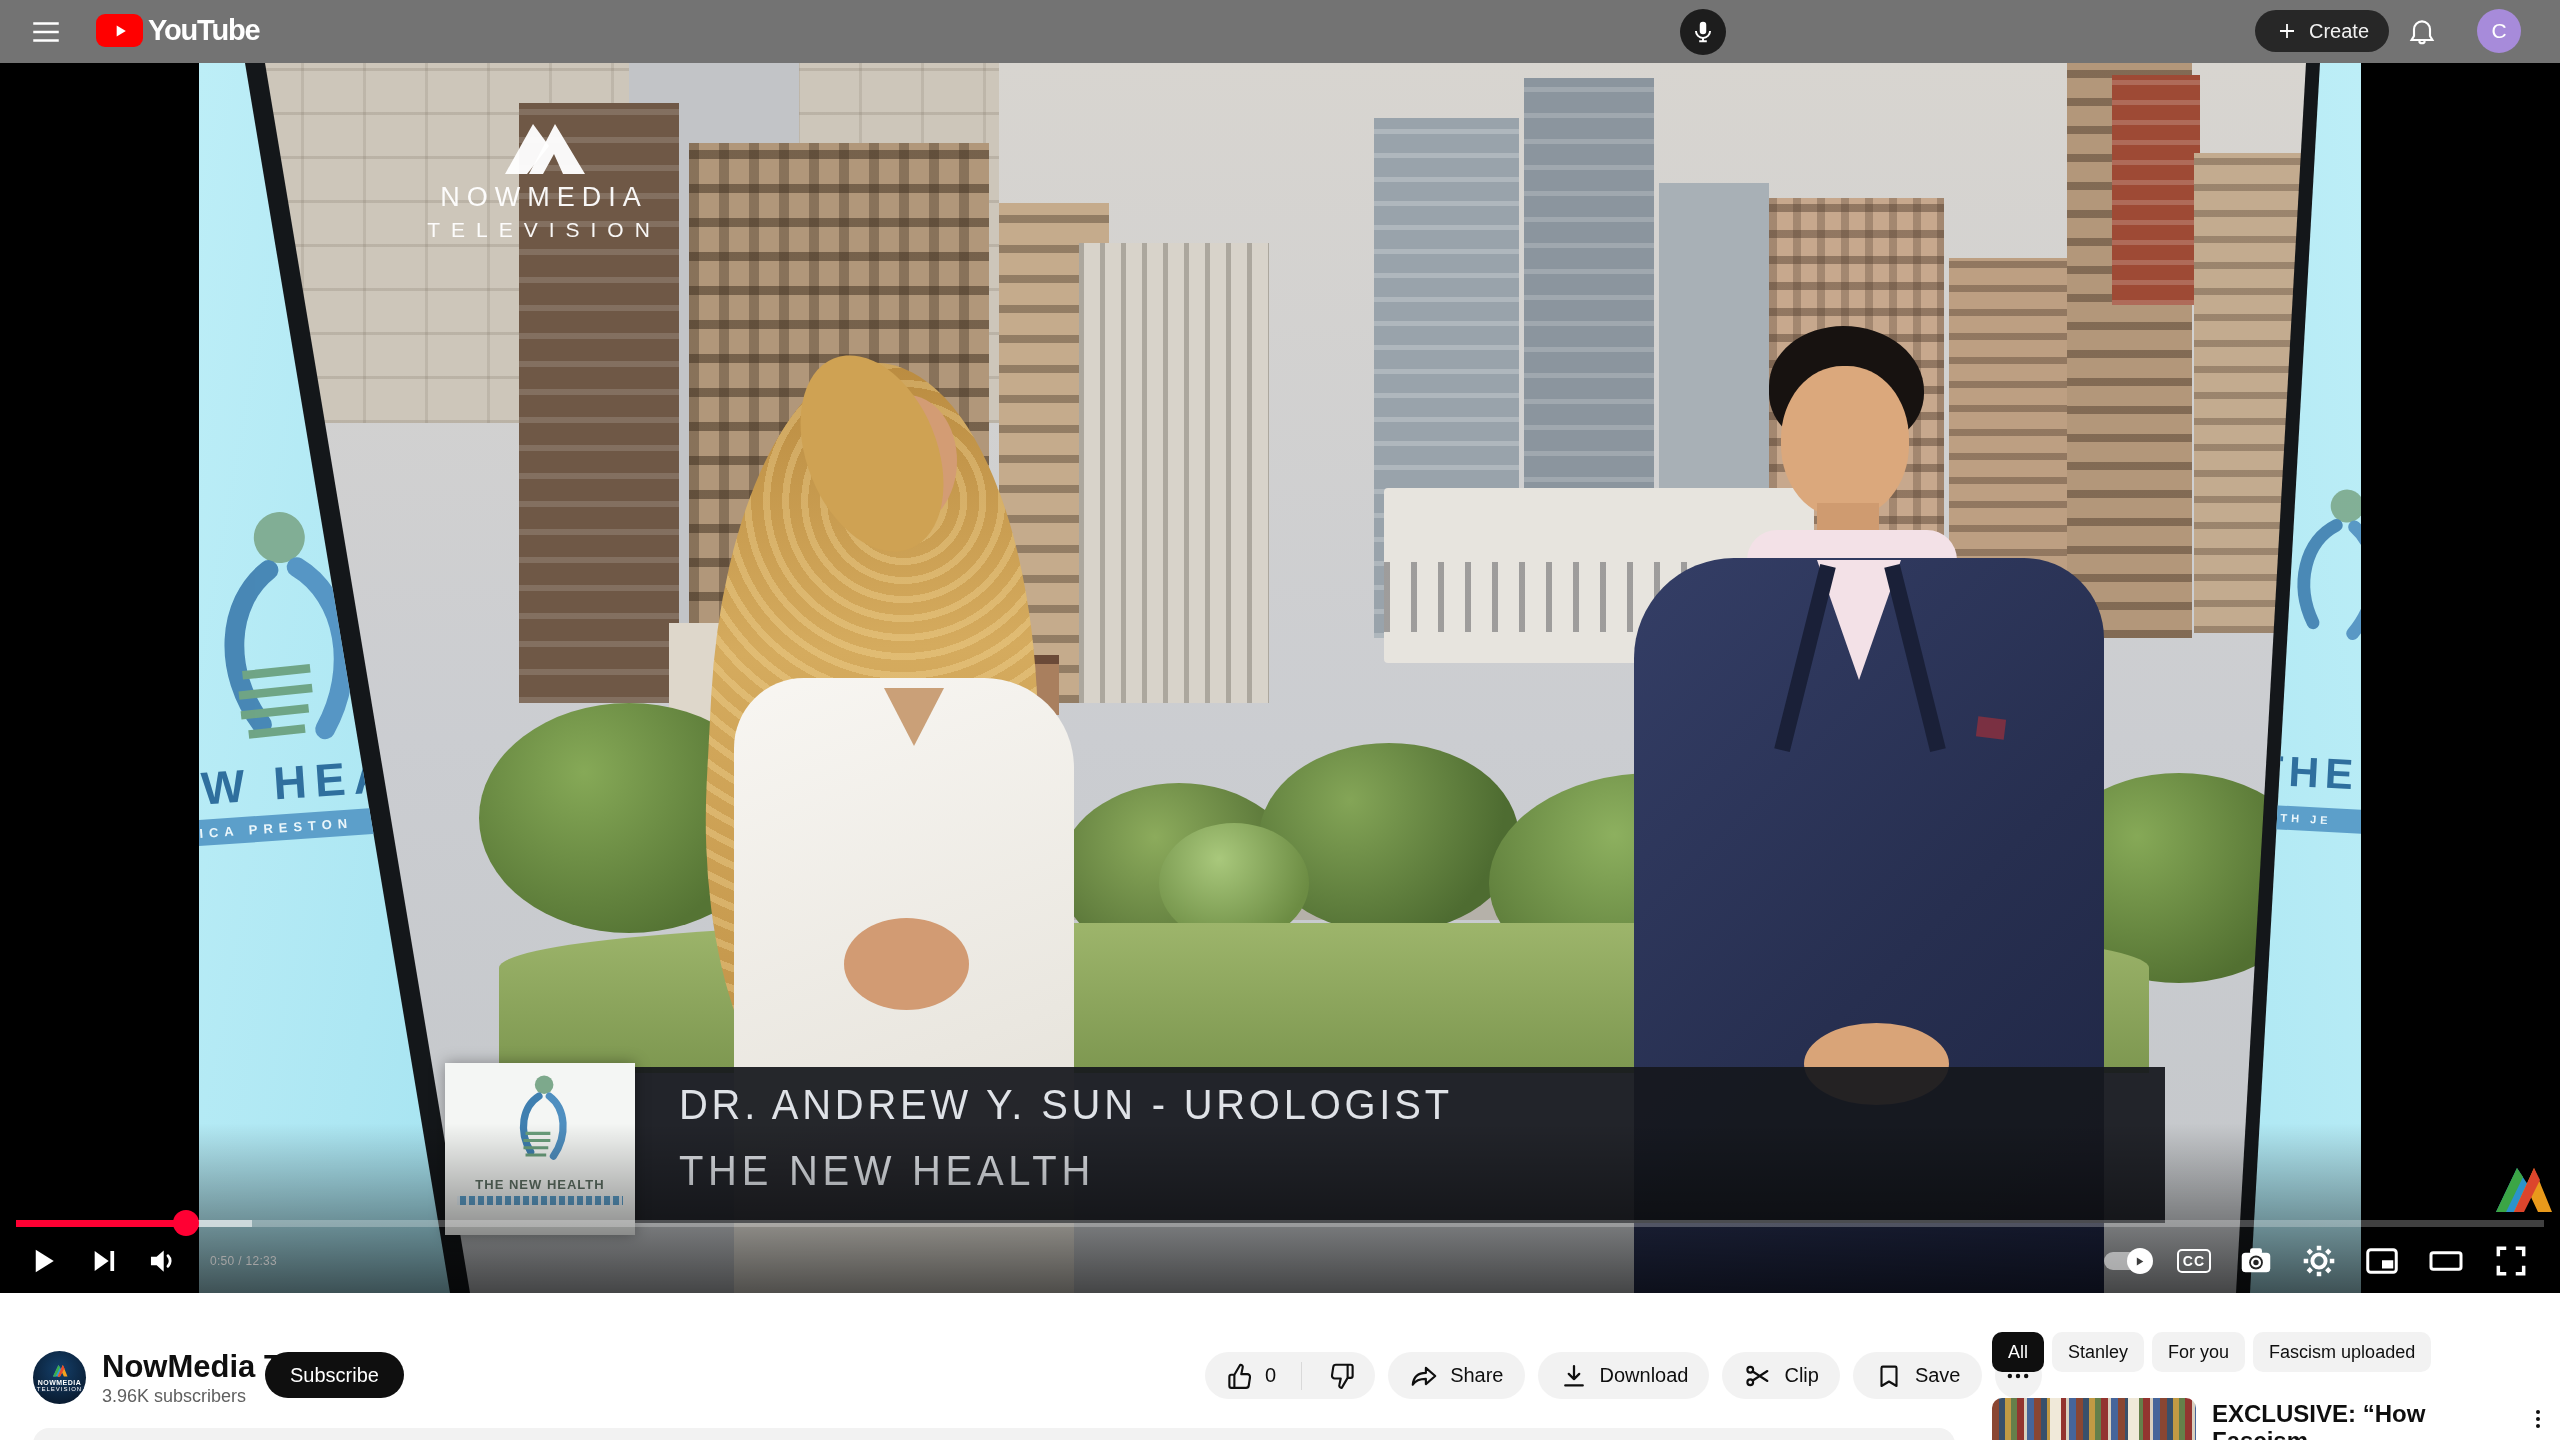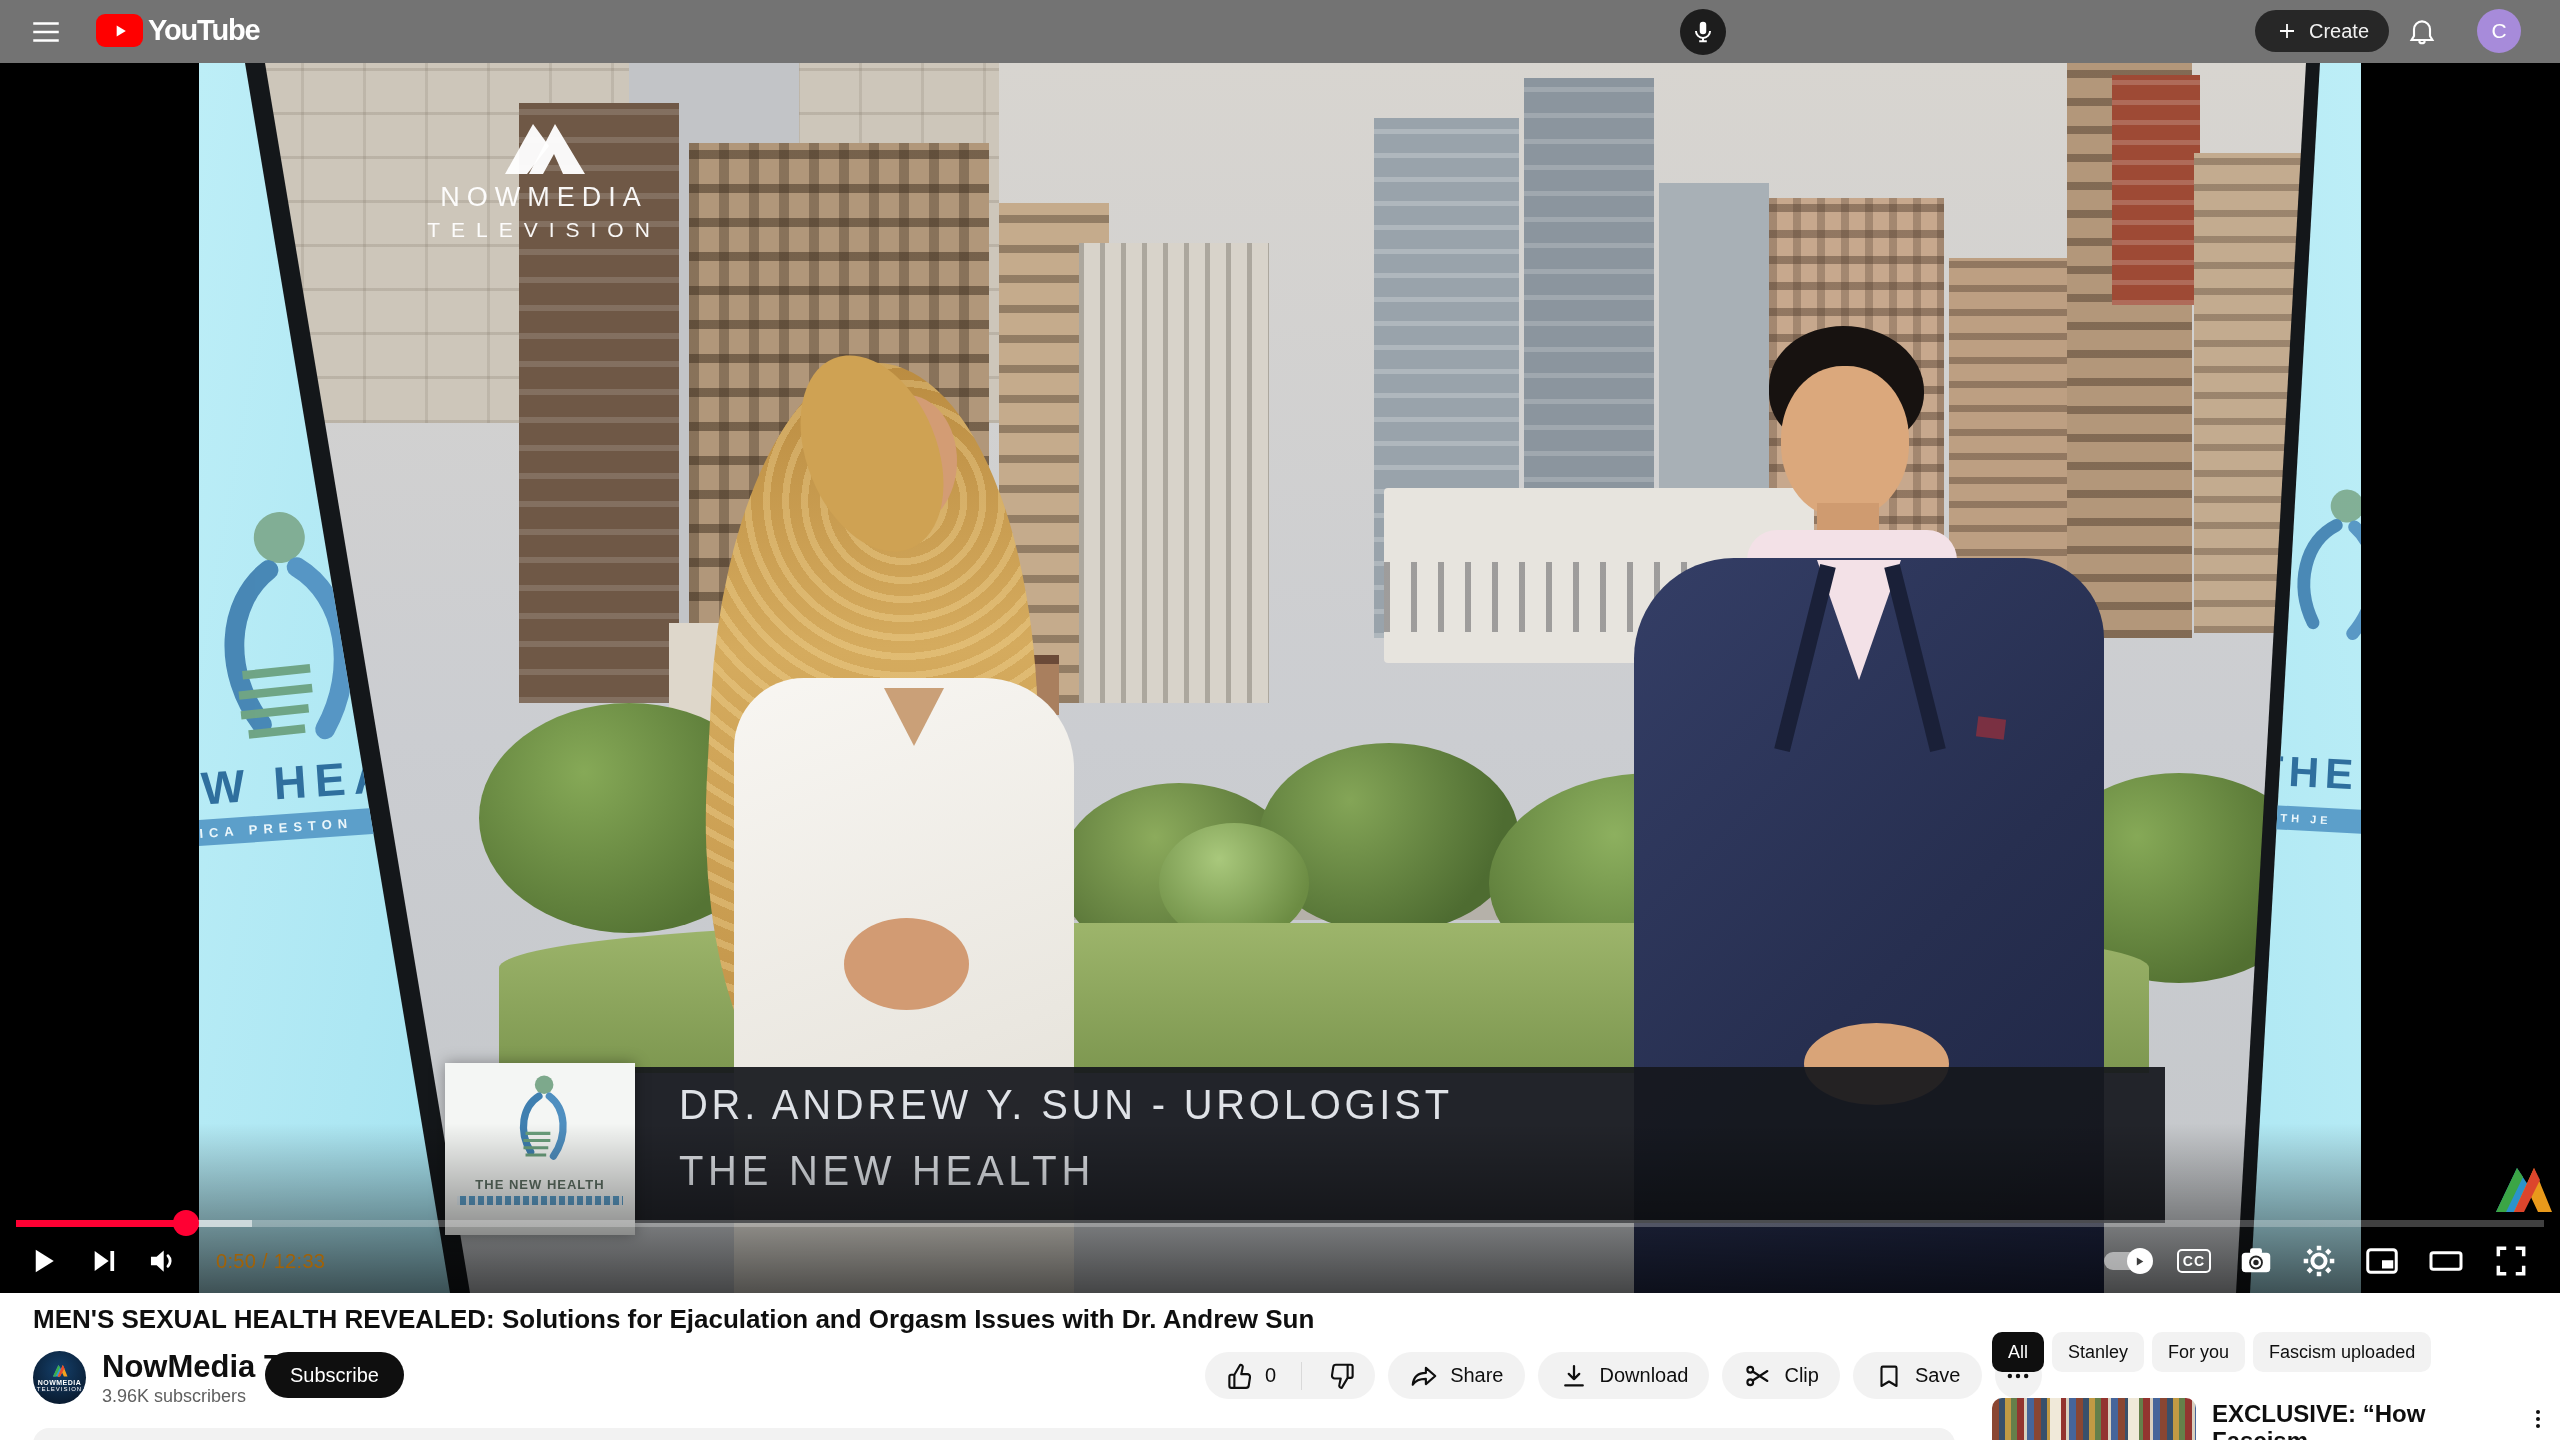--- a/index.html
+++ b/index.html
@@ -92,21 +92,21 @@
   
   #bottom-grad { position:absolute; left:0; bottom:0; width:2560px; height:170px; z-index:60;
     background:linear-gradient(rgba(0,0,0,0), rgba(0,0,0,.65)); pointer-events:none; }
   #progress { position:absolute; left:16px; right:16px; top:1157px; height:7px; background:rgba(255,255,255,.25); z-index:70; cursor:pointer; }
   #prog-played { position:absolute; left:0; top:0; height:7px; width:170px; background:#ff0033; }
   #prog-buffer { position:absolute; left:170px; top:0; height:7px; width:66px; background:rgba(255,255,255,.55); }
   #prog-dot { position:absolute; left:157px; top:-10px; width:26px; height:26px; border-radius:50%; background:#ff0033; }
   #ctrl-left { position:absolute; left:26px; top:1170px; height:56px; display:flex; align-items:center; gap:26px; z-index:71; }
   #ctrl-right { position:absolute; right:30px; top:1170px; height:56px; display:flex; align-items:center; gap:27px; z-index:71; }
   .pbtn { display:flex; align-items:center; justify-content:center; cursor:pointer; }
-  #time-disp { color:#a16207; font-size:20px; letter-spacing:.3px; margin-left:10px; }
+  #time-disp { color:#a3a3a3; font-size:12px; letter-spacing:.3px; margin-left:4px; }
   #autoplay { width:46px; height:18px; border-radius:9px; background:rgba(255,255,255,.5); position:relative; cursor:pointer; }
   #autoplay .knob { position:absolute; right:-3px; top:-4px; width:26px; height:26px; border-radius:50%; background:#fff;
      display:flex; align-items:center; justify-content:center; }
   #cc-icon { border:2.4px solid #fff; border-radius:5px; color:#fff; font-size:14px; font-weight:700; padding:2px 4px; letter-spacing:1px; }
   #yt-watermark { position:absolute; left:2492px; top:1097px; z-index:62; opacity:.95; cursor:pointer; }
 
   
   #below { position:absolute; left:0; top:1293px; width:2560px; height:147px; background:#fff; z-index:20; }
   #vtitle { position:absolute; left:33px; top:11px; width:1920px; font-size:26px; font-weight:700; color:#0f0f0f; }
   #ch-avatar { position:absolute; left:33px; top:58px; width:53px; height:53px; border-radius:50%; cursor:pointer;
@@ -372,21 +372,20 @@
       </div>
       <div class="pbtn">
         <svg width="38" height="38" viewBox="0 0 24 24">
           <path d="M4 9V4h5M15 4h5v5M20 15v5h-5M9 20H4v-5" fill="none" stroke="#fff" stroke-width="2.2"></path>
           </svg>
       </div>
     </div>
   </div>
 
   <div id="below">
-    <h1 id="vtitle">MEN'S SEXUAL HEALTH REVEALED: Solutions for Ejaculation and Orgasm Issues with Dr. Andrew Sun</h1>
     <div id="ch-avatar">
       <svg width="20" height="15" viewBox="0 0 62 58">
         <polygon points="4,52 25,8 38,28 27,52" fill="#2e9bd6"></polygon>
         <polygon points="4,52 25,8 31,17 14,52" fill="#3fae49"></polygon>
         <polygon points="22,52 42,8 60,52 46,52 39,37 31,52" fill="#f6a21d"></polygon>
         <polygon points="22,52 42,8 48,20 32,52" fill="#e8492f"></polygon>
       </svg>
       <span class="a1">NOWMEDIA</span>
       <span class="a2">TELEVISION</span>
     </div>

